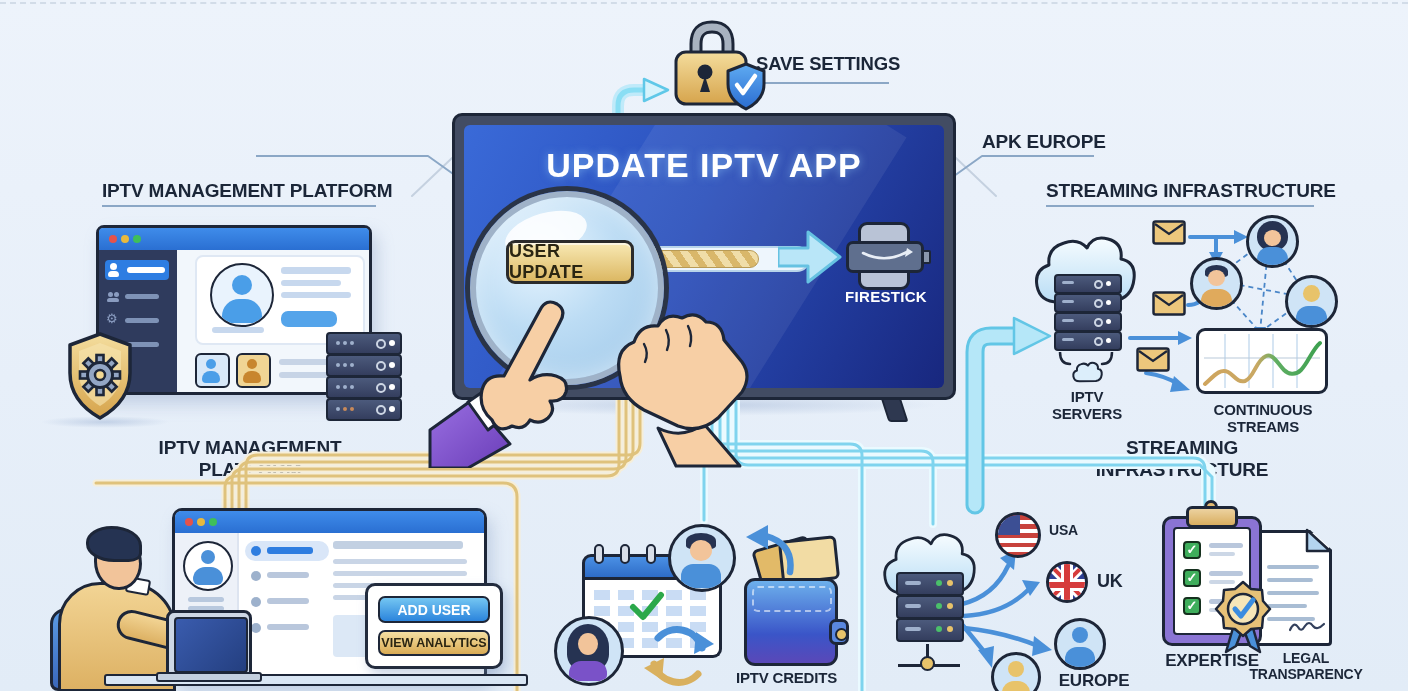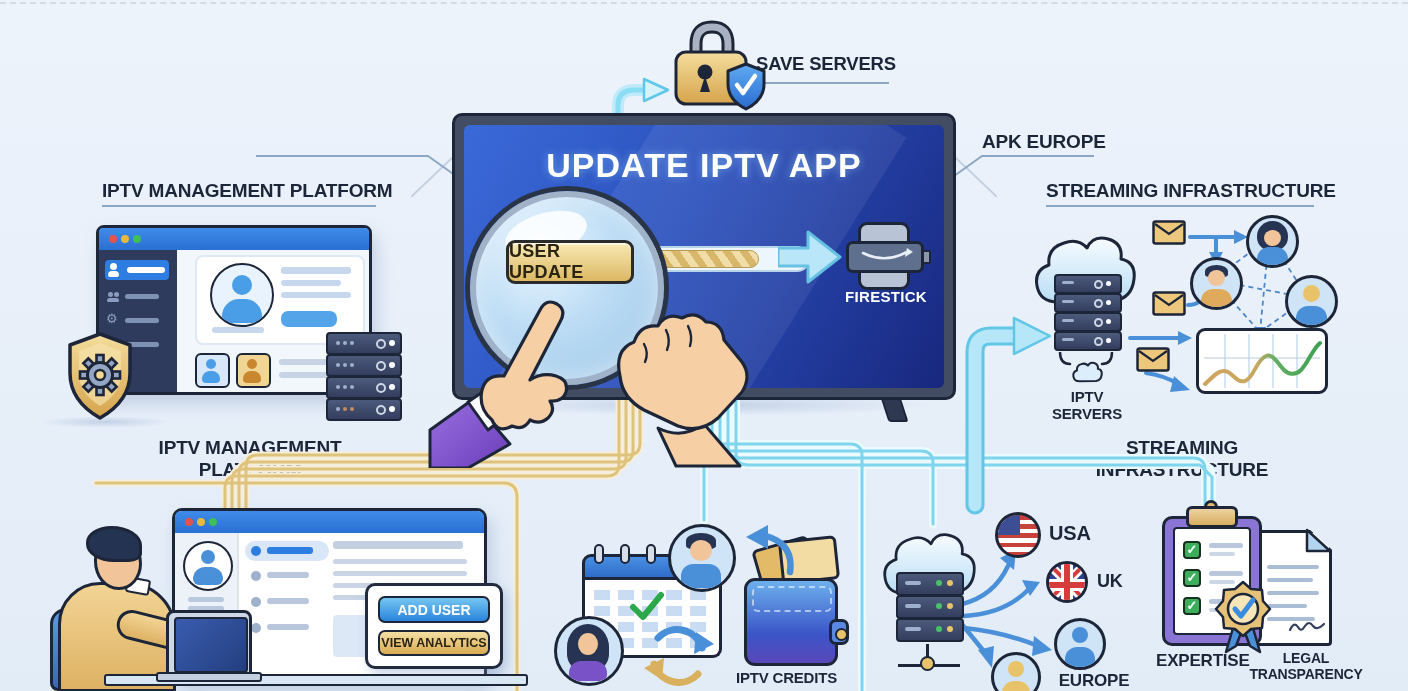--- a/index.html
+++ b/index.html
@@ -108,21 +108,21 @@
     <path d="M36,42 V26 Q36,9 52,9 Q68,9 68,26 V42" fill="none" stroke="#1d2638" stroke-width="13" stroke-linecap="round"></path>
     <path d="M36,42 V26 Q36,9 52,9 Q68,9 68,26 V42" fill="none" stroke="#a8b2c0" stroke-width="7" stroke-linecap="round"></path>
     <rect x="16" y="34" width="70" height="52" rx="10" fill="url(#ggold)" stroke="#1d2638" stroke-width="3"></rect>
     <circle cx="45" cy="54" r="7.5" fill="#1d2638"></circle>
     <path d="M45,58 L40,74 H50 Z" fill="#1d2638"></path>
     <g transform="translate(64,44)">
       <path d="M22,2 L40,9 V22 Q40,38 22,47 Q4,38 4,22 V9 Z" fill="url(#gshield)" stroke="#1d2638" stroke-width="3" stroke-linejoin="round"></path>
       <polyline points="13,23 19,31 31,14" fill="none" stroke="#fff" stroke-width="4.5" stroke-linecap="round" stroke-linejoin="round"></polyline>
     </g>
   </svg>
-  <div class="ab lbl" style="left:756px;top:53px;font-size:18.5px;z-index:2;">SAVE SERVERS</div>
+  <div class="ab lbl" style="left:756px;top:53px;font-size:18.5px;z-index:2;">SAVE SETTINGS</div>
   <div class="ab ul" style="left:753px;top:82px;width:136px;"></div>
 
   <div class="ab ul" style="left:256px;top:155px;width:172px;"></div>
   <div class="ab lbl" style="left:102px;top:180px;font-size:19px;">IPTV MANAGEMENT PLATFORM</div>
   <div class="ab ul" style="left:102px;top:205px;width:274px;"></div>
 
   <div class="ab lbl" style="left:982px;top:131px;font-size:19px;">APK EUROPE</div>
   <div class="ab ul" style="left:982px;top:155px;width:112px;"></div>
   <div class="ab lbl" style="left:1046px;top:180px;font-size:19px;">STREAMING INFRASTRUCTURE</div>
   <div class="ab ul" style="left:1046px;top:205px;width:268px;"></div>
@@ -352,20 +352,21 @@
 
   <div class="ab" style="left:1196px;top:328px;width:132px;height:66px;background:#fff;border:3px solid #1d2638;border-radius:9px;z-index:2;box-sizing:border-box;">
     <svg width="124" height="58" style="position:absolute;left:1px;top:1px;">
       <g stroke="#c9ddf0" stroke-width="1.5">
         <path d="M25,2 V56 M49,2 V56 M73,2 V56 M97,2 V56"></path>
       </g>
       <path d="M4,26 H120" stroke="#b9c9da" stroke-width="1.2"></path>
       <path d="M5,52 C14,44 20,36 28,40 C34,43 37,51 45,49 C54,46 56,28 66,24 C73,21 78,32 84,38 C88,42 95,44 101,38 C108,31 112,18 120,11" fill="none" stroke="url(#gline)" stroke-width="4" stroke-linecap="round"></path>
     </svg>
   </div>
+  <div class="ab lbl" style="left:1178px;top:401px;width:170px;text-align:center;font-size:15px;">CONTINUOUS STREAMS</div>
   <div class="ab lbl" style="left:1042px;top:437px;width:280px;text-align:center;font-size:19px;">STREAMING INFRASTRUCTURE</div>
 
   <div class="ab win" style="left:172px;top:508px;width:315px;height:175px;z-index:2;box-sizing:border-box;">
     <div class="ab tbar" style="left:0;top:0;width:309px;height:22px;border-radius:6px 6px 0 0;">
       <div class="ab traffic" style="left:10px;top:7px;"></div>
     </div>
     <div class="ab" style="left:0;top:22px;width:62px;height:147px;background:#edf1f8;border-right:2px solid #dde4f0;">
       <div class="ab" style="left:8px;top:8px;width:46px;height:46px;background:#fff;border:2.5px solid #1d2638;border-radius:50%;overflow:hidden;">
         <div class="ph" style="left:16px;top:7px;width:14px;height:14px;background:#4a90d9;"></div>
         <div class="pb" style="left:8px;top:24px;width:30px;height:18px;background:#4a90d9;"></div>
@@ -478,21 +479,21 @@
       <polygon points="74,46 92,48 82,62" fill="#4a90d9" stroke="none"></polygon>
     <path d="M16,94 Q56,98 90,112"></path>
       <polygon points="86,102 104,116 84,122" fill="#4a90d9" stroke="none"></polygon>
     <path d="M12,88 Q30,110 38,120"></path>
       <polygon points="30,116 44,134 46,112" fill="#4a90d9" stroke="none"></polygon>
   </svg>
   <div class="ab" style="left:995px;top:512px;width:46px;height:46px;border:3px solid #1d2638;border-radius:50%;overflow:hidden;z-index:3;box-sizing:border-box;
               background:repeating-linear-gradient(180deg,#c8423c 0 4.6px,#fff 4.6px 9.2px);">
     <div class="ab" style="left:0;top:0;width:22px;height:20px;background:#3c4f94;"></div>
   </div>
-  <div class="ab lbl" style="left:1049px;top:522px;font-size:20px;">USA</div>
+  <div class="ab lbl" style="left:1049px;top:522px;font-size:14px;">USA</div>
   <div class="ab" style="left:1046px;top:561px;width:42px;height:42px;border:3px solid #1d2638;border-radius:50%;overflow:hidden;background:#2e4094;z-index:3;box-sizing:border-box;">
     <div class="ab" style="left:-10px;top:14px;width:56px;height:9px;background:#fff;transform:rotate(45deg);"></div>
     <div class="ab" style="left:-10px;top:14px;width:56px;height:9px;background:#fff;transform:rotate(-45deg);"></div>
     <div class="ab" style="left:-10px;top:16px;width:56px;height:4px;background:#d63c3c;transform:rotate(45deg);"></div>
     <div class="ab" style="left:-10px;top:16px;width:56px;height:4px;background:#d63c3c;transform:rotate(-45deg);"></div>
     <div class="ab" style="left:12px;top:0;width:12px;height:42px;background:#fff;"></div>
     <div class="ab" style="left:0;top:15px;width:36px;height:12px;background:#fff;"></div>
     <div class="ab" style="left:15px;top:0;width:6px;height:42px;background:#d63c3c;"></div>
     <div class="ab" style="left:0;top:18px;width:36px;height:6px;background:#d63c3c;"></div>
   </div>
@@ -515,21 +516,21 @@
       <div class="ab" style="left:8px;top:40px;width:18px;height:18px;background:#3fae5c;border:2.5px solid #15301e;border-radius:4px;color:#fff;font-size:13px;font-weight:700;text-align:center;line-height:14px;box-sizing:border-box;">✓</div>
       <div class="bar" style="left:34px;top:42px;width:34px;height:5px;background:#b9c7dc;"></div>
       <div class="bar" style="left:34px;top:51px;width:26px;height:4px;background:#ccd7e6;"></div>
       <div class="ab" style="left:8px;top:68px;width:18px;height:18px;background:#3fae5c;border:2.5px solid #15301e;border-radius:4px;color:#fff;font-size:13px;font-weight:700;text-align:center;line-height:14px;box-sizing:border-box;">✓</div>
       <div class="bar" style="left:34px;top:70px;width:34px;height:5px;background:#b9c7dc;"></div>
       <div class="bar" style="left:34px;top:79px;width:26px;height:4px;background:#ccd7e6;"></div>
     </div>
   </div>
   <div class="ab" style="left:1204px;top:500px;width:14px;height:14px;background:#e3ba72;border:3px solid #1d2638;border-radius:50%;z-index:2;box-sizing:border-box;"></div>
   <div class="ab" style="left:1186px;top:506px;width:52px;height:22px;background:linear-gradient(#ecd2a0,#d9ae60);border:3px solid #1d2638;border-radius:6px;z-index:3;box-sizing:border-box;"></div>
-  <div class="ab lbl" style="left:1156px;top:651px;width:112px;font-size:17px;">EXPERTISE</div>
+  <div class="ab lbl" style="left:1156px;top:651px;width:112px;text-align:center;font-size:17px;">EXPERTISE</div>
   <div class="ab" style="left:1254px;top:530px;width:78px;height:116px;background:#fff;border:3px solid #1d2638;border-radius:4px;z-index:1;box-sizing:border-box;
               clip-path:polygon(0 0,72% 0,100% 17%,100% 100%,0 100%);">
     <div class="bar" style="left:10px;top:32px;width:52px;height:4px;background:#a9bdd4;"></div>
     <div class="bar" style="left:10px;top:45px;width:46px;height:4px;background:#a9bdd4;"></div>
     <div class="bar" style="left:10px;top:58px;width:52px;height:4px;background:#a9bdd4;"></div>
     <div class="bar" style="left:10px;top:71px;width:40px;height:4px;background:#a9bdd4;"></div>
     <div class="bar" style="left:10px;top:84px;width:48px;height:4px;background:#a9bdd4;"></div>
   </div>
   <svg class="ab" style="left:1305px;top:528px;z-index:2;" width="28" height="26">
     <path d="M2,2 L25,23 L2,23 Z" fill="#b3d4ef" stroke="#1d2638" stroke-width="2.5" stroke-linejoin="round"></path>

